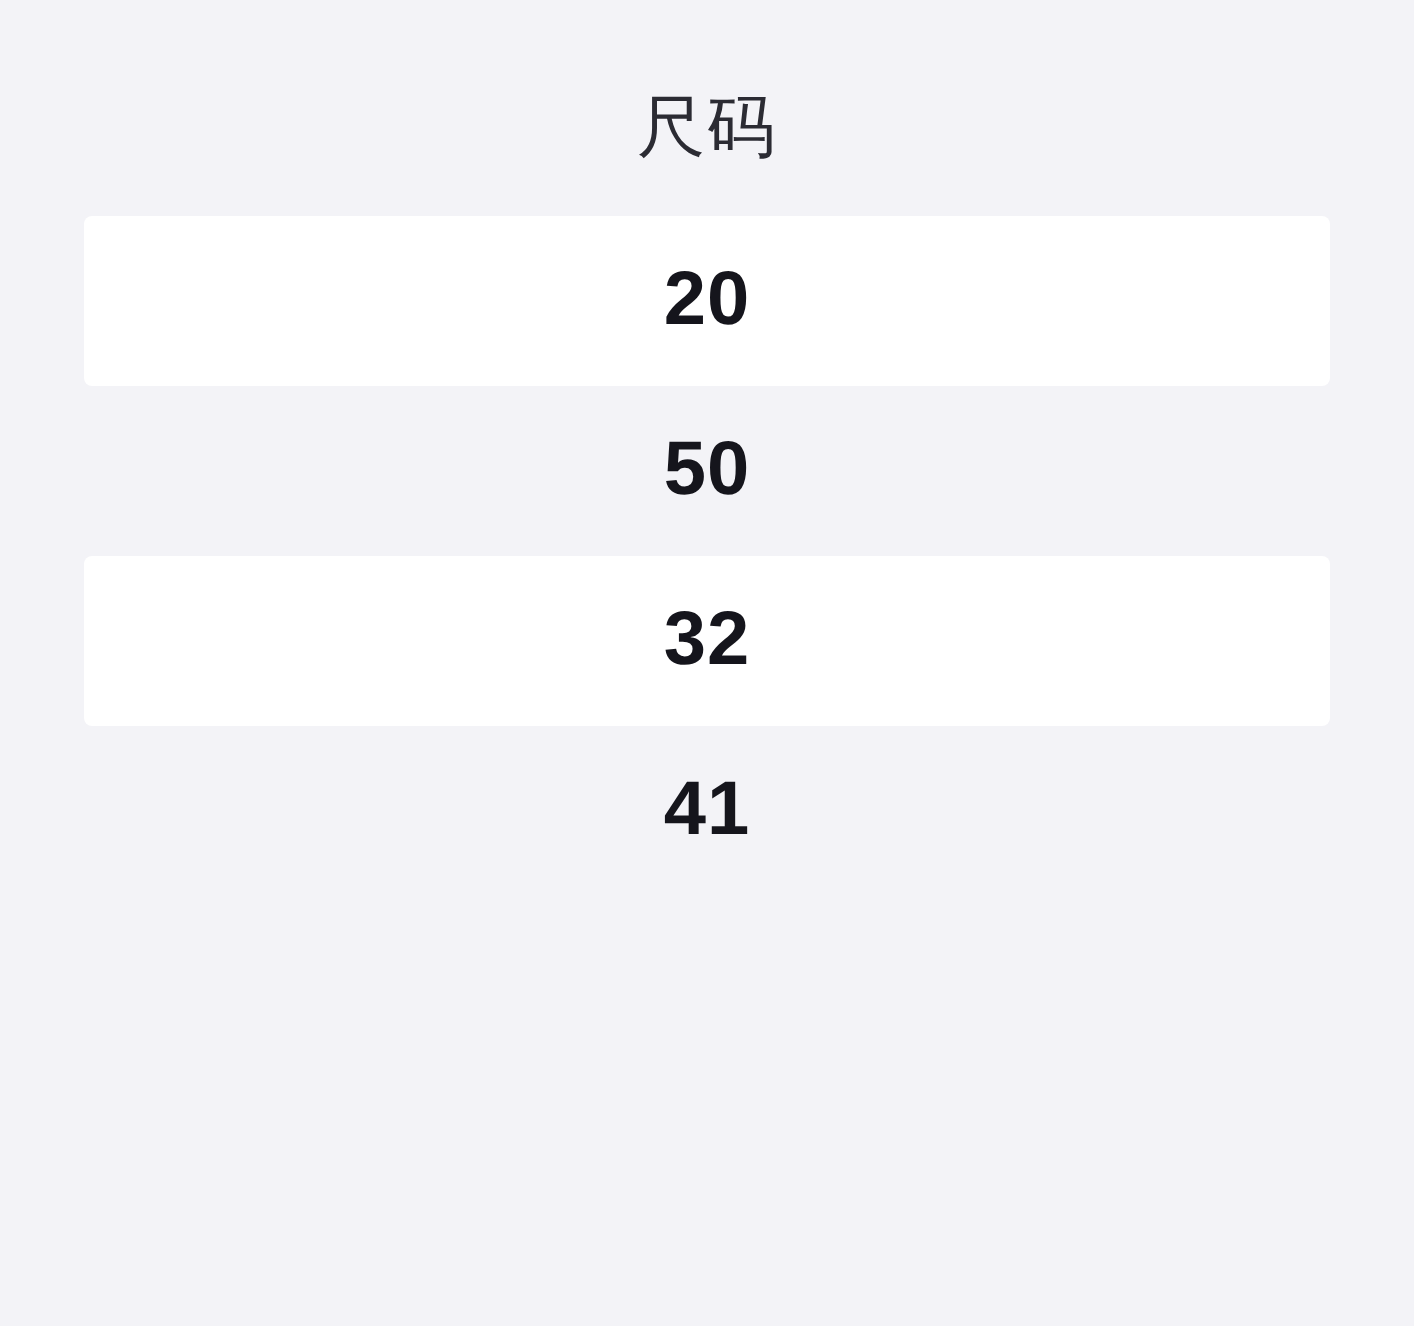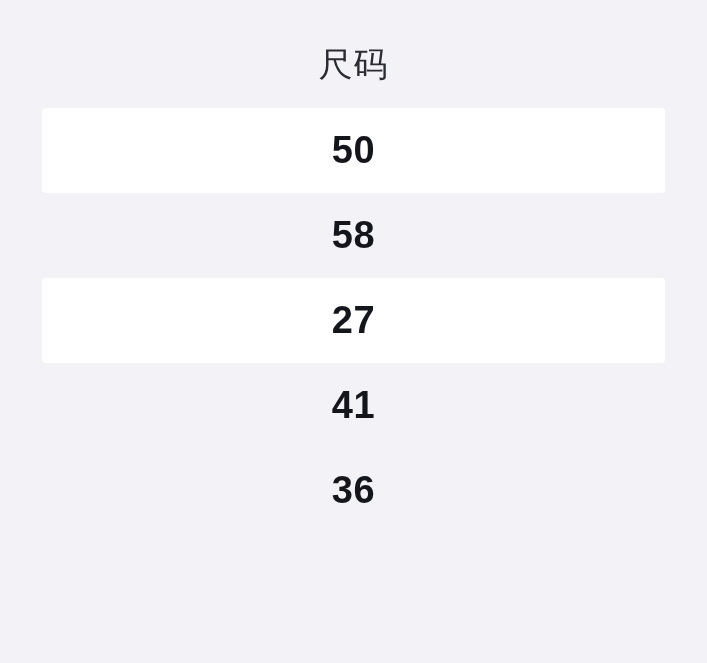--- a/index.html
+++ b/index.html
@@ -75,38 +75,34 @@
 <body>
 
 <div class="size-panel">
 
   <div class="panel-title">尺码</div>
 
   <div class="size-table">
 
     <div class="size-row alt">
       <div class="row-bg"></div>
-      <div class="row-value">50</div>
+      <div class="row-value">20</div>
     </div>
 
     <div class="size-row">
       <div class="row-bg"></div>
-      <div class="row-value">58</div>
+      <div class="row-value">50</div>
     </div>
 
     <div class="size-row alt">
       <div class="row-bg"></div>
-      <div class="row-value">27</div>
+      <div class="row-value">32</div>
     </div>
 
     <div class="size-row">
       <div class="row-bg"></div>
       <div class="row-value">41</div>
     </div>
 
 
-    <div class="size-row">
-      <div class="row-bg"></div>
-      <div class="row-value">36</div>
-    </div>
 
   </div>
 </div>
 
 </body></html>

